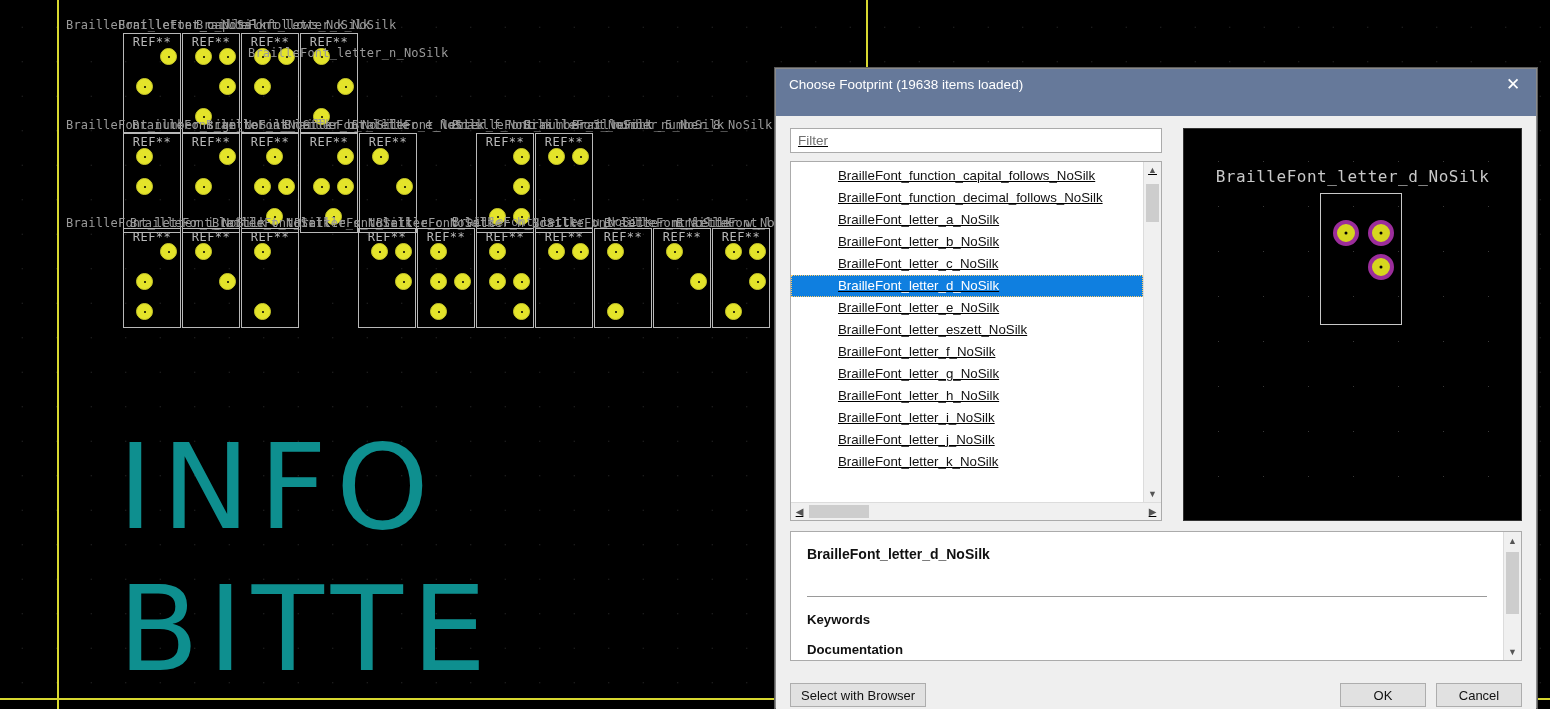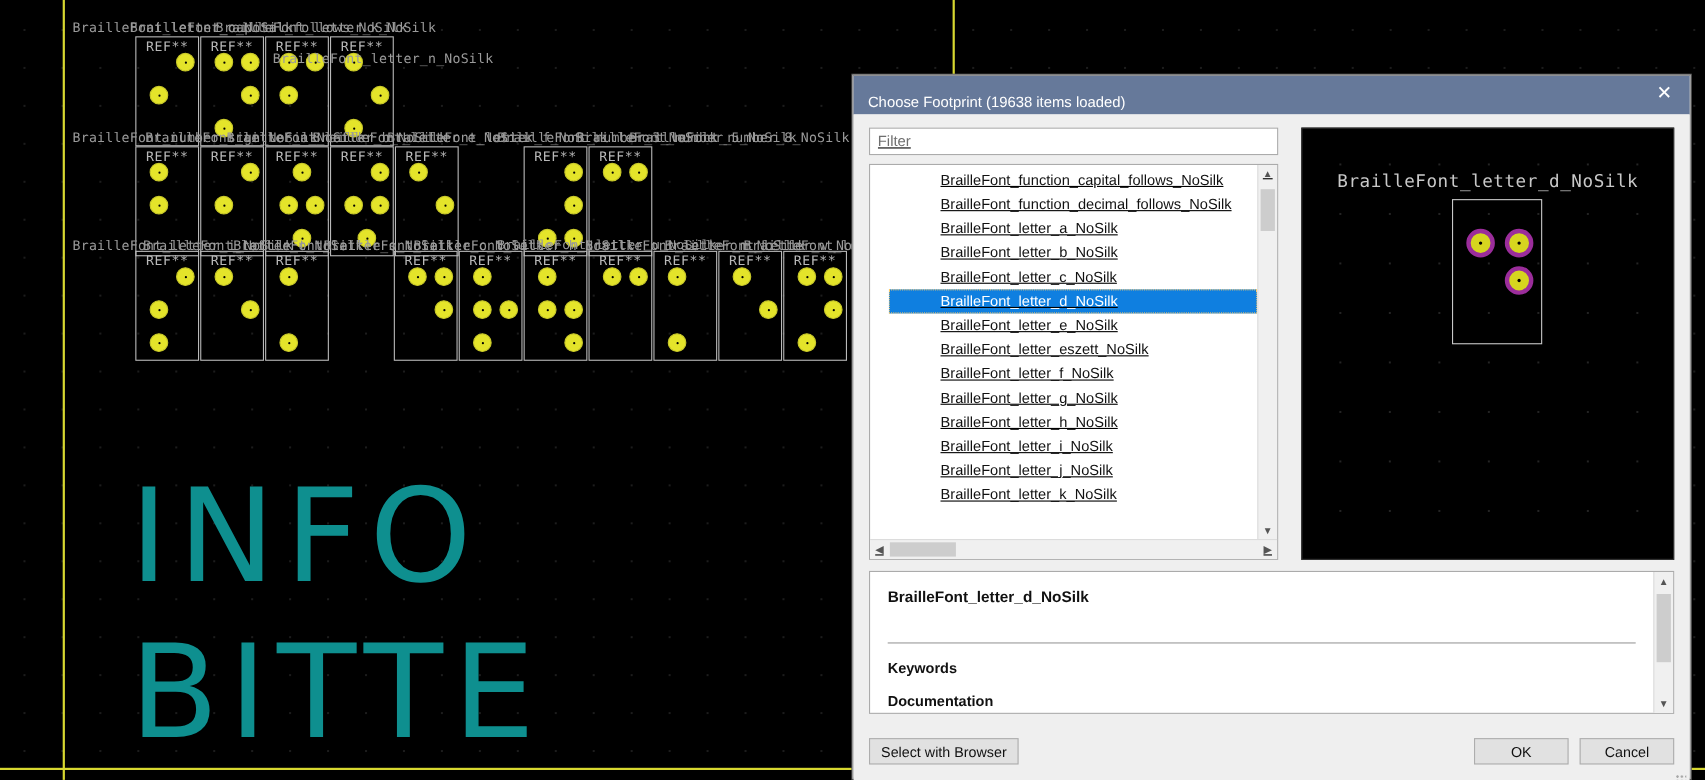--- a/index.html
+++ b/index.html
@@ -24,38 +24,38 @@
 
   .fplabel{position:absolute;color:#9a9a9a;font-family:"DejaVu Sans Mono",monospace;
            font-size:12px;white-space:nowrap;letter-spacing:.2px;}
   .silk-big{position:absolute;color:#0e8f8f;font-family:"DejaVu Sans",sans-serif;
             font-size:118px;font-weight:400;letter-spacing:9px;line-height:1;white-space:nowrap;}
 
   
   #dialog{position:absolute;left:775px;top:68px;width:760px;height:638px;
           background:#efefef;border:1px solid #8a8a8a;box-shadow:0 0 0 1px #5c5c5c;
           display:flex;flex-direction:column;}
-  #titlebar{height:31px;background:#66799a;display:flex;align-items:flex-end;
-            padding:0 0 4px 13px;flex:0 0 auto;}
+  #titlebar{height:31px;background:#66799a;display:flex;align-items:center;
+            padding:0 0 16px 13px;flex:0 0 auto;}
   #title{color:#fff;font-size:13.5px;font-family:"Liberation Sans",sans-serif;flex:1;}
   #closebtn{width:46px;height:31px;display:flex;align-items:center;justify-content:center;
             color:#fff;font-size:17px;line-height:1;cursor:pointer;}
 
   #body{flex:1;display:flex;flex-direction:column;padding:0;background:#efefef;}
   #upper{display:flex;height:405px;text-decoration:underline;}
   #leftcol{width:397px;padding:12px 0 0 14px;box-sizing:border-box;display:flex;flex-direction:column;}
 
   #filter{height:27px;border:1px solid #ababab;background:#fff;padding:0 7px;box-sizing:border-box;
           font-size:13.5px;color:#222;outline:none;width:372px;font-family:"Liberation Sans",sans-serif;}
   #filter::placeholder{color:#6f6f6f;}
 
   #listwrap{margin-top:8px;width:372px;height:392px;border:1px solid #ababab;background:#fff;
             box-sizing:border-box;display:flex;flex-direction:column;position:relative;}
   #listrow{flex:1;display:flex;min-height:0;}
-  #list{flex:1;overflow:hidden;padding-top:3px;margin-left:17px;}
+  #list{flex:1;overflow:hidden;padding-top:3px;}
   .item{height:22px;line-height:22px;padding-left:47px;font-size:13.3px;color:#111;
         white-space:nowrap;font-family:"Liberation Sans",sans-serif;}
   .item.sel{background:#0f7fe0;color:#fff;outline:1px dotted #ffcc66;outline-offset:-1px;}
 
   .vsb{width:17px;background:#f0f0f0;border-left:1px solid #dcdcdc;display:flex;flex-direction:column;
        align-items:center;position:relative;}
   .vsb .arrow{height:17px;width:17px;display:flex;align-items:center;justify-content:center;
        font-size:9px;color:#555;}
   .vsb .thumb{position:absolute;left:2px;width:13px;background:#cdcdcd;}
 

